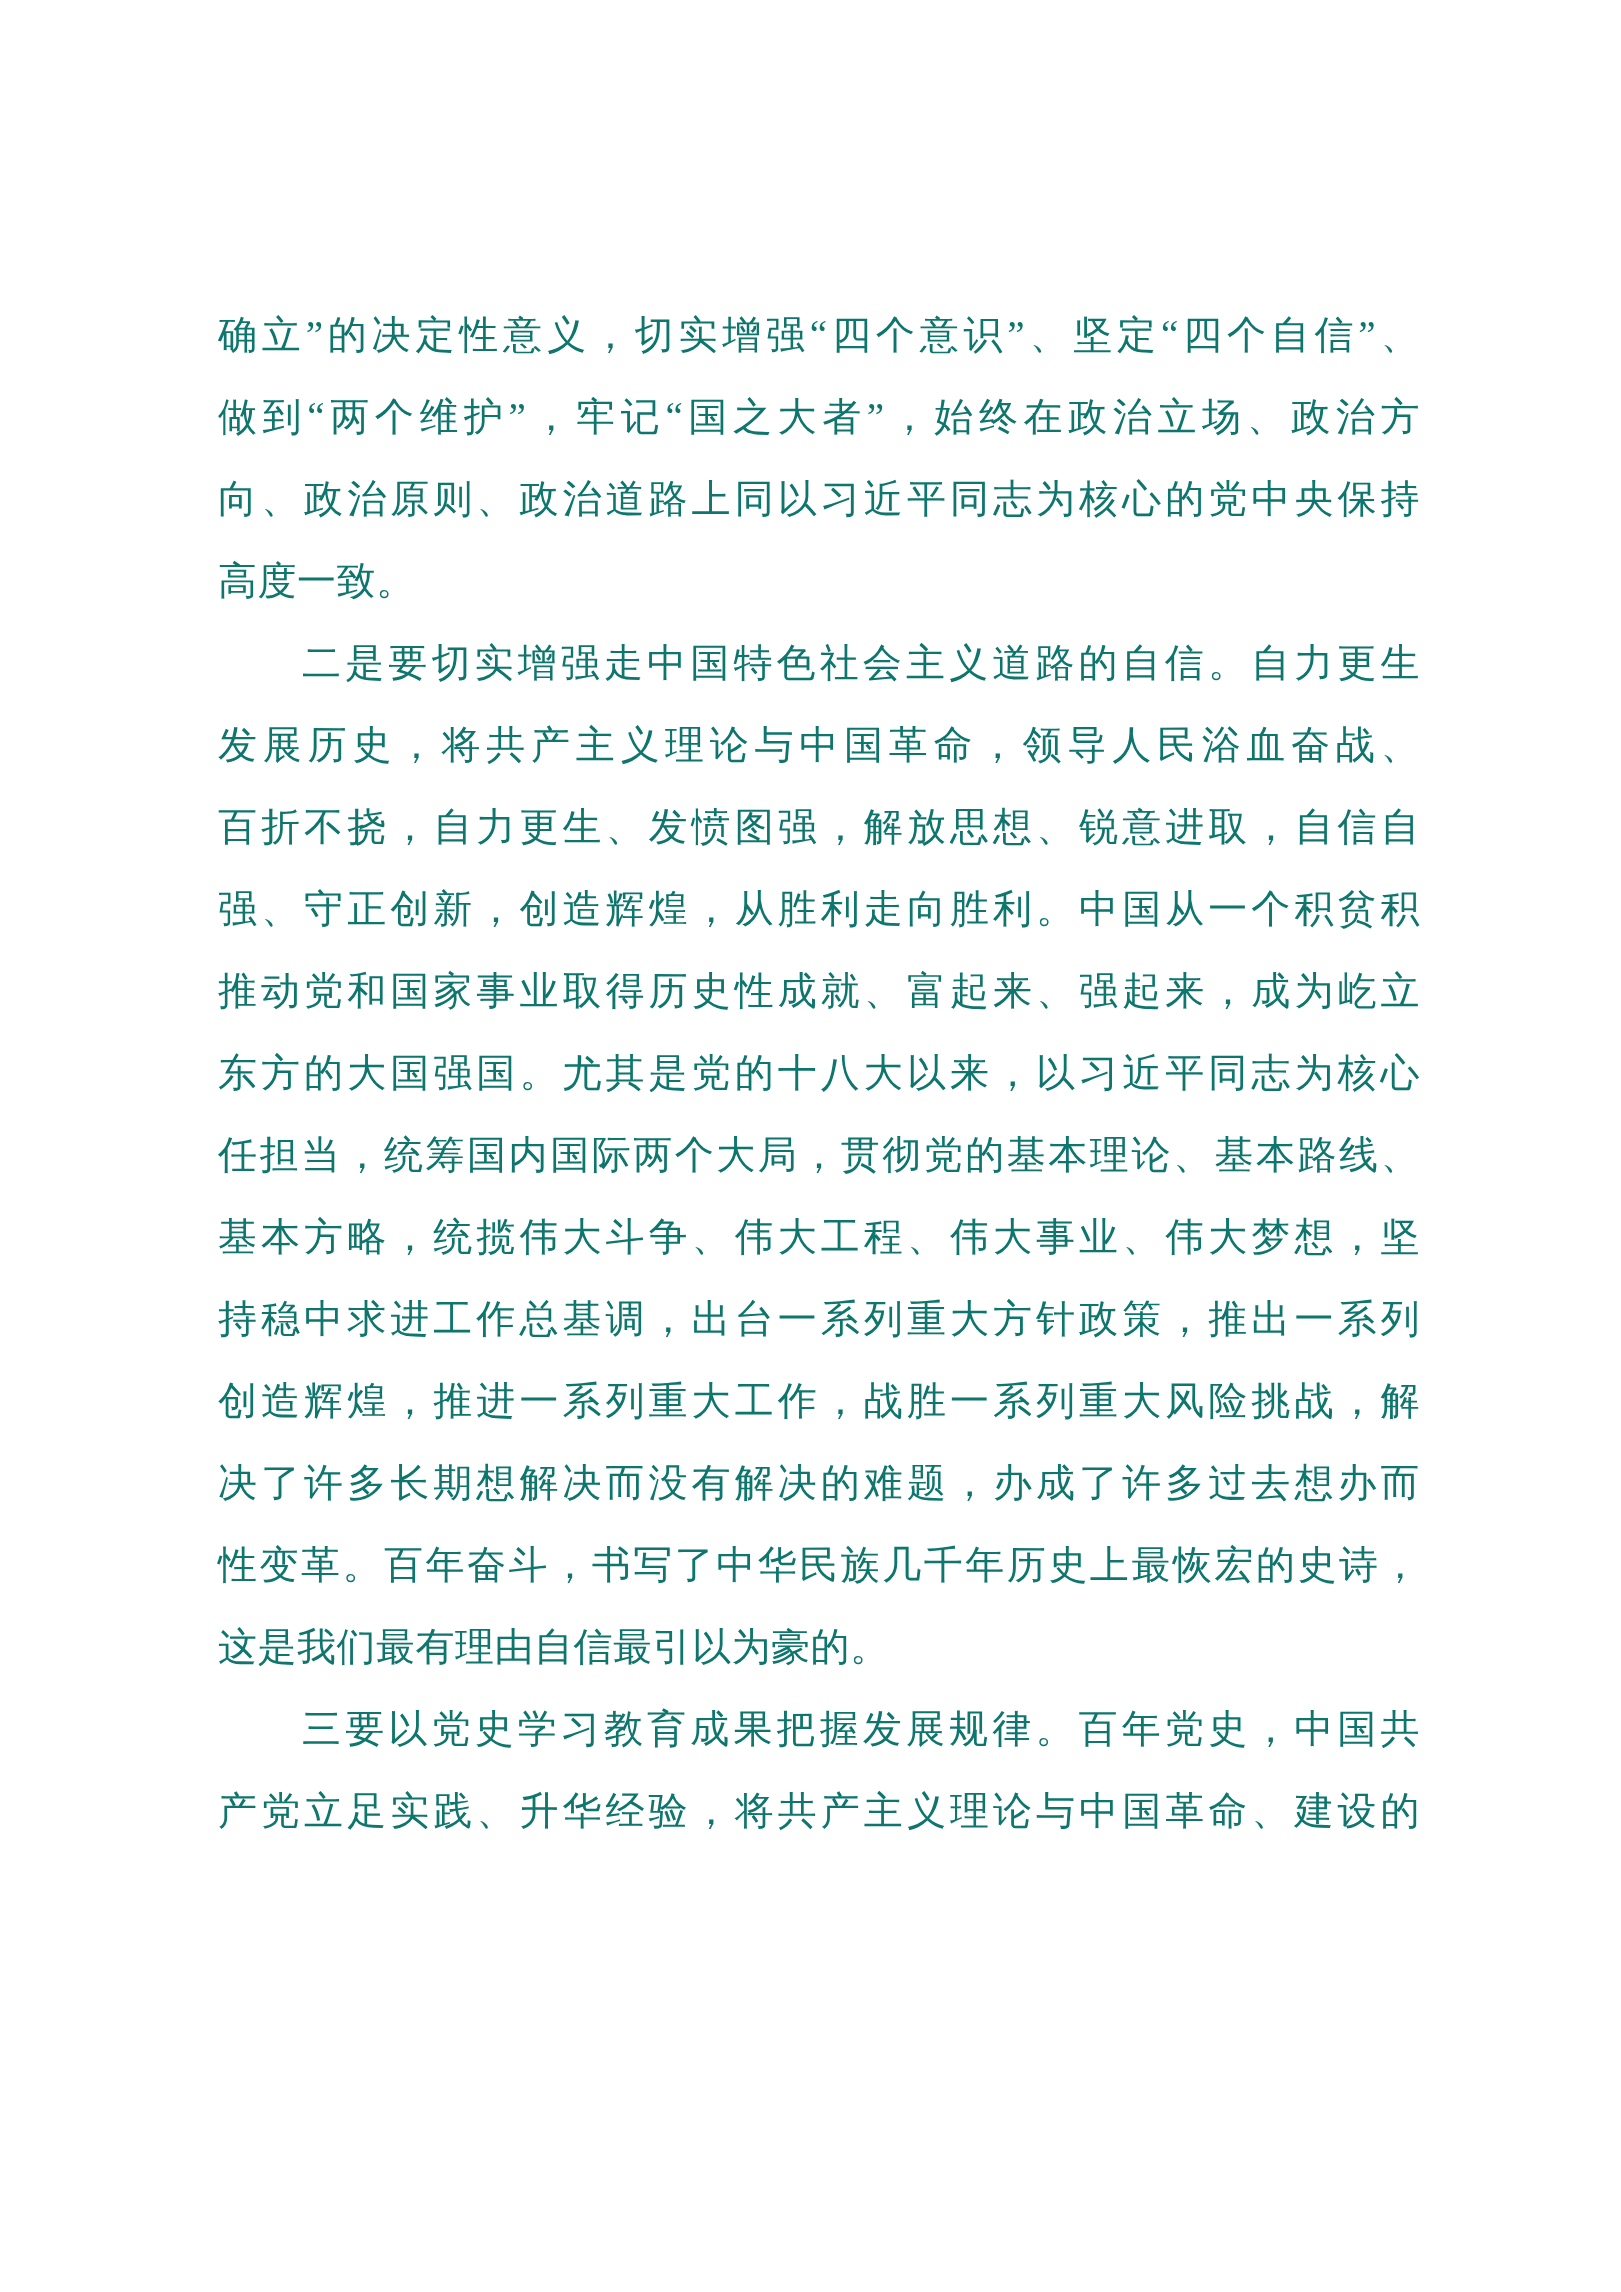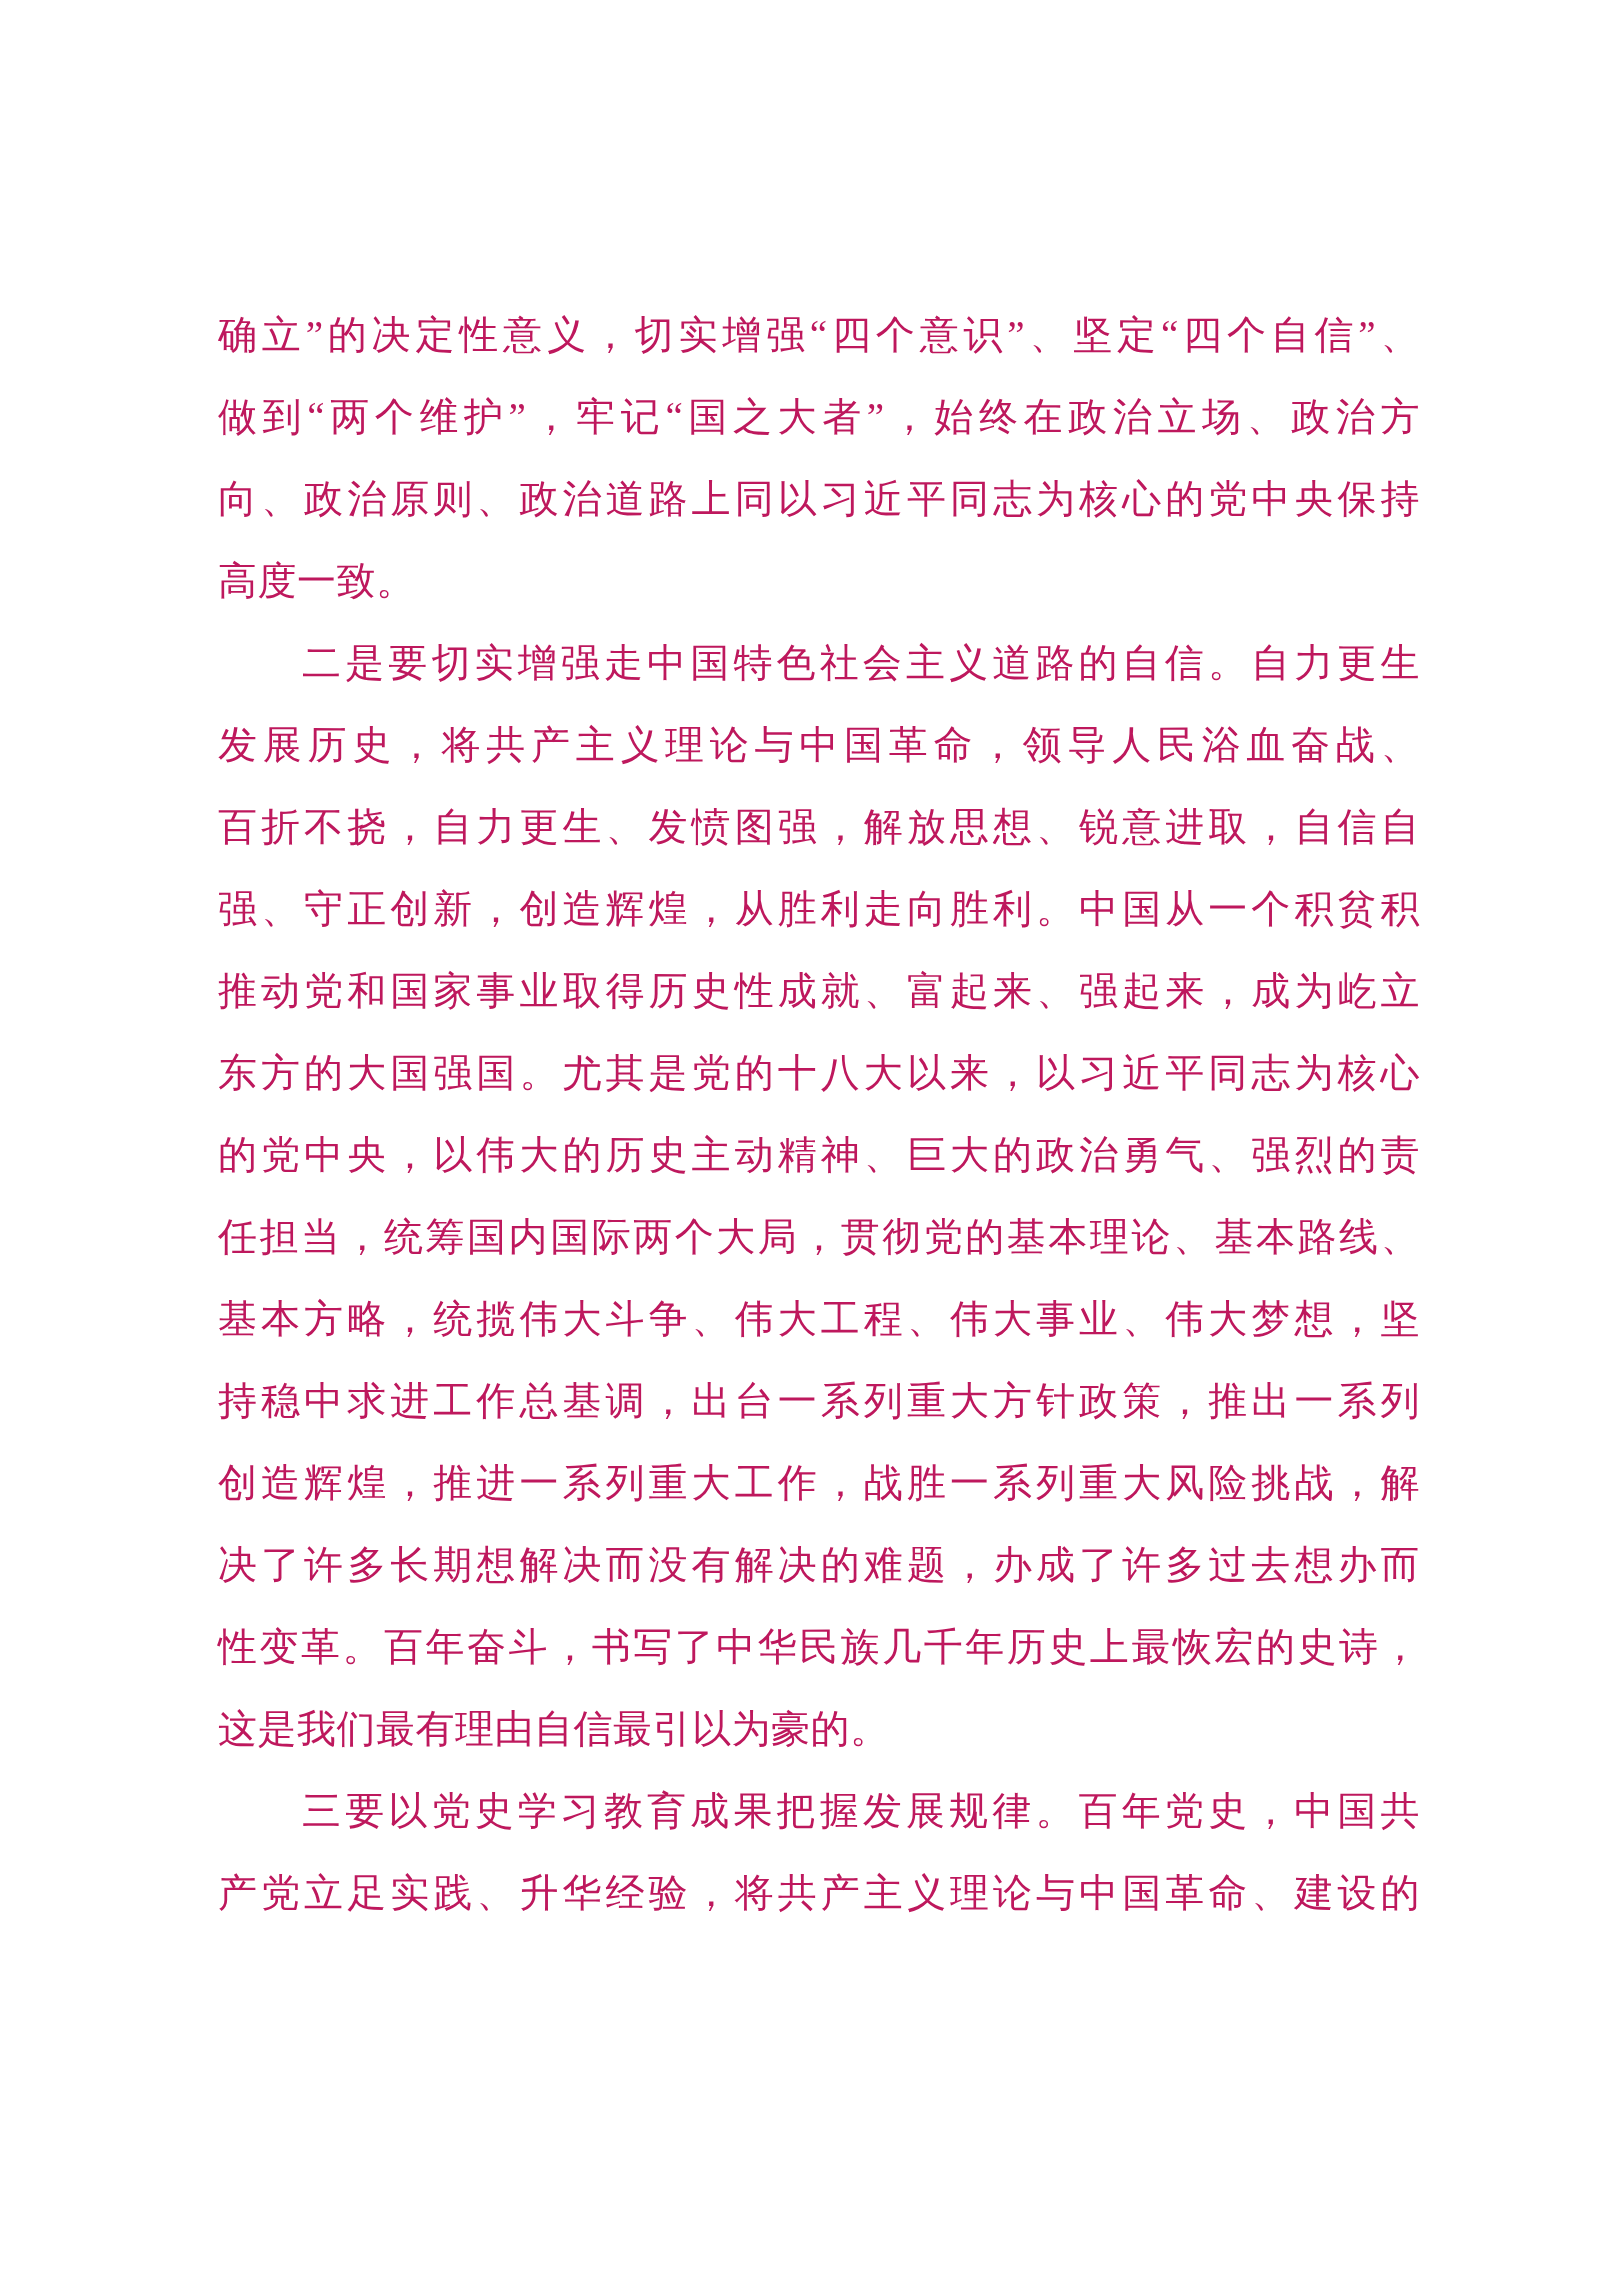--- a/index.html
+++ b/index.html
@@ -12,21 +12,21 @@
     width: 1621px;
     height: 2293px;
     background: #ffffff;
     overflow: hidden;
   }
   .textblock {
     position: absolute;
     left: 218px;
     top: 294px;
     width: 1202px;
-    color: #be185d;
+    color: #0f766e;
     font-family: "Liberation Serif", serif;
     font-size: 39px;
     font-weight: 400;
   }
   .line {
     line-height: 82px;
     height: 82px;
     text-align: justify;
     text-align-last: justify;
     text-justify: inter-character;
@@ -48,21 +48,20 @@
       <div class="line">确立”的决定性意义，切实增强“四个意识”、坚定“四个自信”、</div>
       <div class="line">做到“两个维护”，牢记“国之大者”，始终在政治立场、政治方</div>
       <div class="line">向、政治原则、政治道路上同以习近平同志为核心的党中央保持</div>
       <div class="line para-end">高度一致。</div>
       <div class="line indent">二是要切实增强走中国特色社会主义道路的自信。自力更生</div>
       <div class="line">发展历史，将共产主义理论与中国革命，领导人民浴血奋战、</div>
       <div class="line">百折不挠，自力更生、发愤图强，解放思想、锐意进取，自信自</div>
       <div class="line">强、守正创新，创造辉煌，从胜利走向胜利。中国从一个积贫积</div>
       <div class="line">推动党和国家事业取得历史性成就、富起来、强起来，成为屹立</div>
       <div class="line">东方的大国强国。尤其是党的十八大以来，以习近平同志为核心</div>
-      <div class="line">的党中央，以伟大的历史主动精神、巨大的政治勇气、强烈的责</div>
       <div class="line">任担当，统筹国内国际两个大局，贯彻党的基本理论、基本路线、</div>
       <div class="line">基本方略，统揽伟大斗争、伟大工程、伟大事业、伟大梦想，坚</div>
       <div class="line">持稳中求进工作总基调，出台一系列重大方针政策，推出一系列</div>
       <div class="line">创造辉煌，推进一系列重大工作，战胜一系列重大风险挑战，解</div>
       <div class="line">决了许多长期想解决而没有解决的难题，办成了许多过去想办而</div>
       <div class="line">性变革。百年奋斗，书写了中华民族几千年历史上最恢宏的史诗，</div>
       <div class="line para-end">这是我们最有理由自信最引以为豪的。</div>
       <div class="line indent">三要以党史学习教育成果把握发展规律。百年党史，中国共</div>
       <div class="line">产党立足实践、升华经验，将共产主义理论与中国革命、建设的</div>
     </div>

